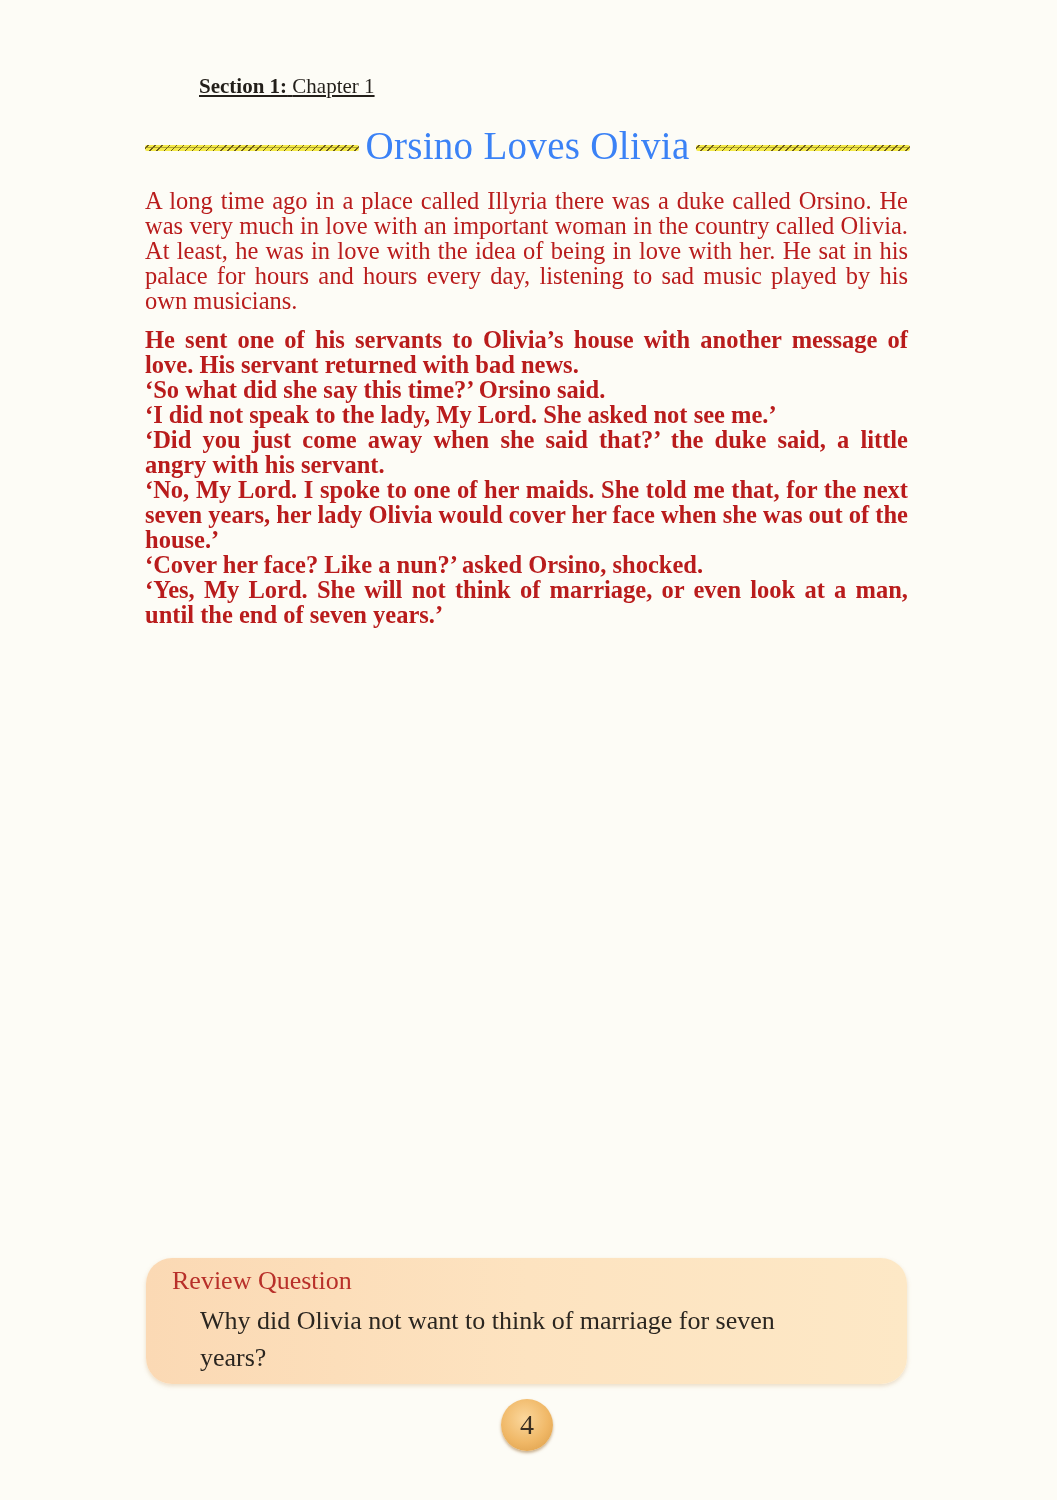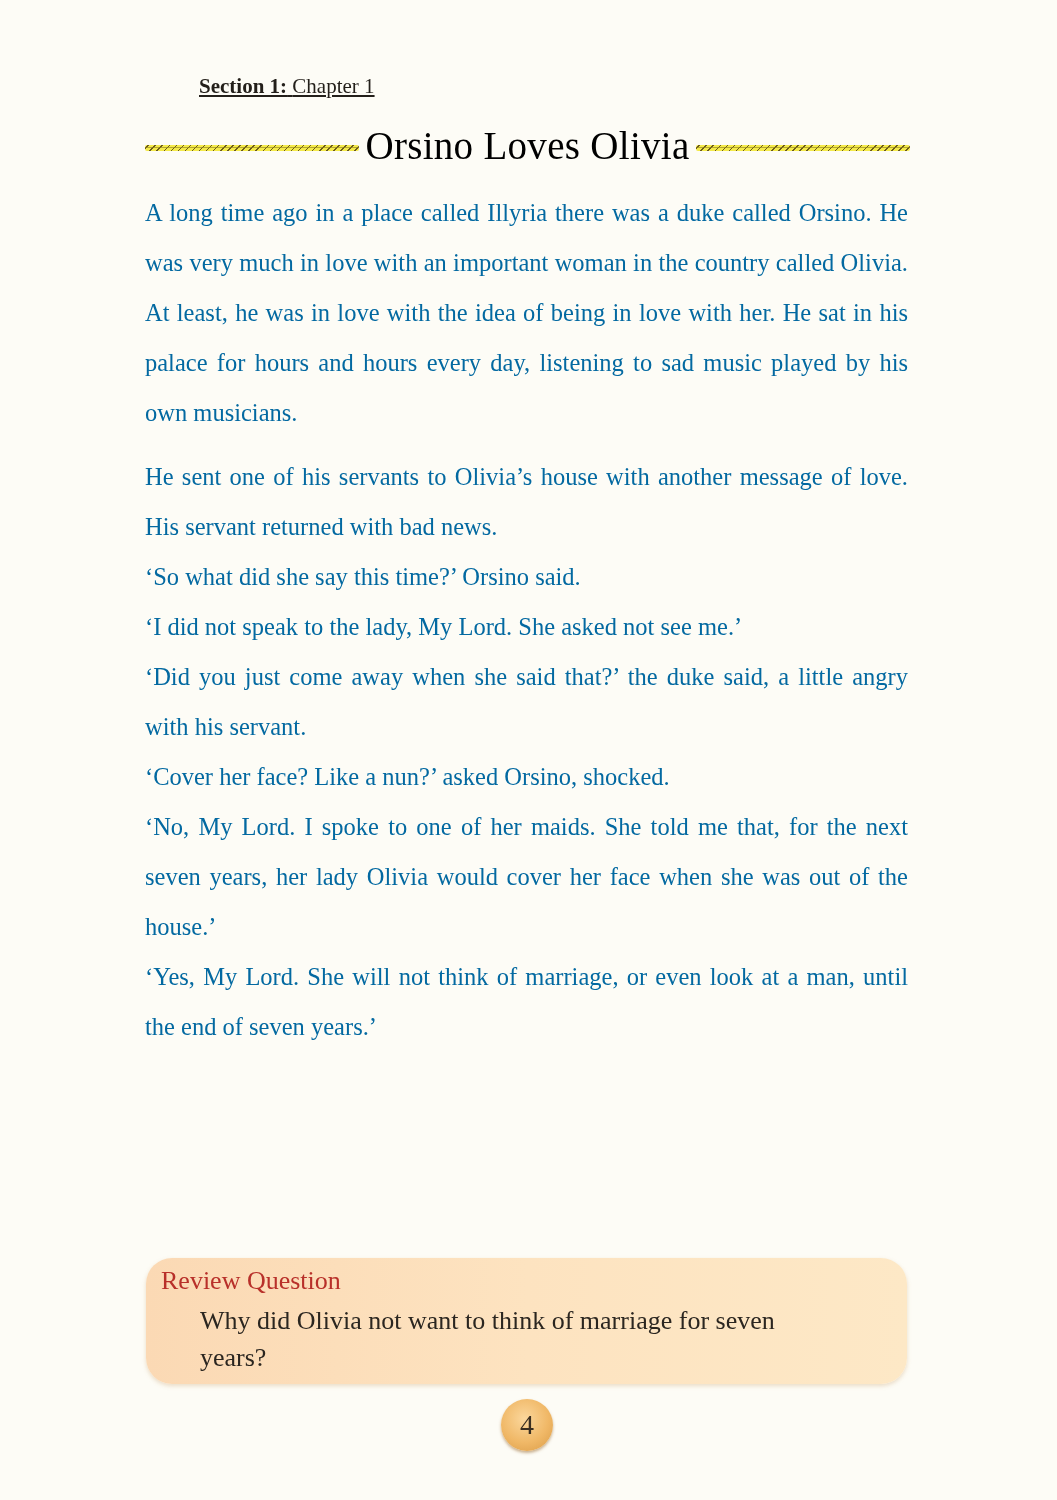--- a/index.html
+++ b/index.html
@@ -20,36 +20,36 @@
     flex:1; height:6px; position:relative;
     background:
       repeating-linear-gradient(135deg, transparent 0 2px, #6b5a1a 2px 3px, transparent 3px 5px),
       #f4ea4a;
     border-radius:2px; margin-top:6px;
   }
   .wave::after{
     content:""; position:absolute; left:0; right:0; top:2px; height:1px; background:#8a7a22; opacity:.6;
   }
   .title {
-    font-size:39px; color:#000000; padding:0 6px; white-space:nowrap; letter-spacing:0.3px;
+    font-size:39px; color:#3b82f6; padding:0 6px; white-space:nowrap; letter-spacing:0.3px;
   }
   .story {
     position:absolute; left:145px; top:188px; width:763px;
-    font-size:24.5px; line-height:50px; color:#0369a1;
+    font-size:24.5px; line-height:25px; color:#b91c1c;
   }
   .story p { margin:0 0 14px 0; text-align:justify; text-align-last:left; }
-  .story .line { display:block; text-align:justify; text-align-last:left; }
+  .story .line { display:block; text-align:justify; text-align-last:left;font-weight:bold; }
   .review {
     position:absolute; left:146px; top:1258px; width:761px; height:126px;
     border-radius:26px;
     background:linear-gradient(90deg,#fbd9b4 0%,#fde3c0 50%,#fde8c6 100%);
     box-shadow:0 2px 4px rgba(200,160,110,.35);
   }
   .review-title {
-    position:absolute; left:15px; top:8px; font-size:26px; color:#b8302a;
+    position:absolute; left:26px; top:8px; font-size:26px; color:#b8302a;
   }
   .review-q {
     position:absolute; left:26px; top:44px; width:620px; font-size:26px; line-height:37px; color:#2b2620;margin-left:28px;
   }
   .page-badge {
     position:absolute; left:501px; top:1399px; width:52px; height:52px; border-radius:50%;
     background:radial-gradient(circle at 45% 38%, #fbd79c 0%, #f0b867 55%, #d99a45 100%);
     box-shadow:0 2px 3px rgba(150,100,40,.5);
     display:flex; align-items:center; justify-content:center;
     font-size:28px; color:#3a2e20;
@@ -66,22 +66,22 @@
   <div class="wave"></div>
 </div>
 
 <div class="story">
   <p>A long time ago in a place called Illyria there was a duke called Orsino. He was very much in love with an important woman in the country called Olivia. At least, he was in love with the idea of being in love with her. He sat in his palace for hours and hours every day, listening to sad music played by his own musicians.</p>
   <div>
     <span class="line">He sent one of his servants to Olivia’s house with another message of love. His servant returned with bad news.</span>
     <span class="line">‘So what did she say this time?’ Orsino said.</span>
     <span class="line">‘I did not speak to the lady, My Lord. She asked not see me.’</span>
     <span class="line">‘Did you just come away when she said that?’ the duke said, a little angry with his servant.</span>
+    <span class="line">‘No, My Lord. I spoke to one of her maids. She told me that, for the next seven years, her lady Olivia would cover her face when she was out of the house.’</span>
     <span class="line">‘Cover her face? Like a nun?’ asked Orsino, shocked.</span>
-    <span class="line">‘No, My Lord. I spoke to one of her maids. She told me that, for the next seven years, her lady Olivia would cover her face when she was out of the house.’</span>
     <span class="line">‘Yes, My Lord. She will not think of marriage, or even look at a man, until the end of seven years.’</span>
   </div>
 </div>
 
 <div class="review">
   <div class="review-title">Review Question</div>
   <div class="review-q">Why did Olivia not want to think of marriage for seven years?</div>
 </div>
 
 <div class="page-badge">

